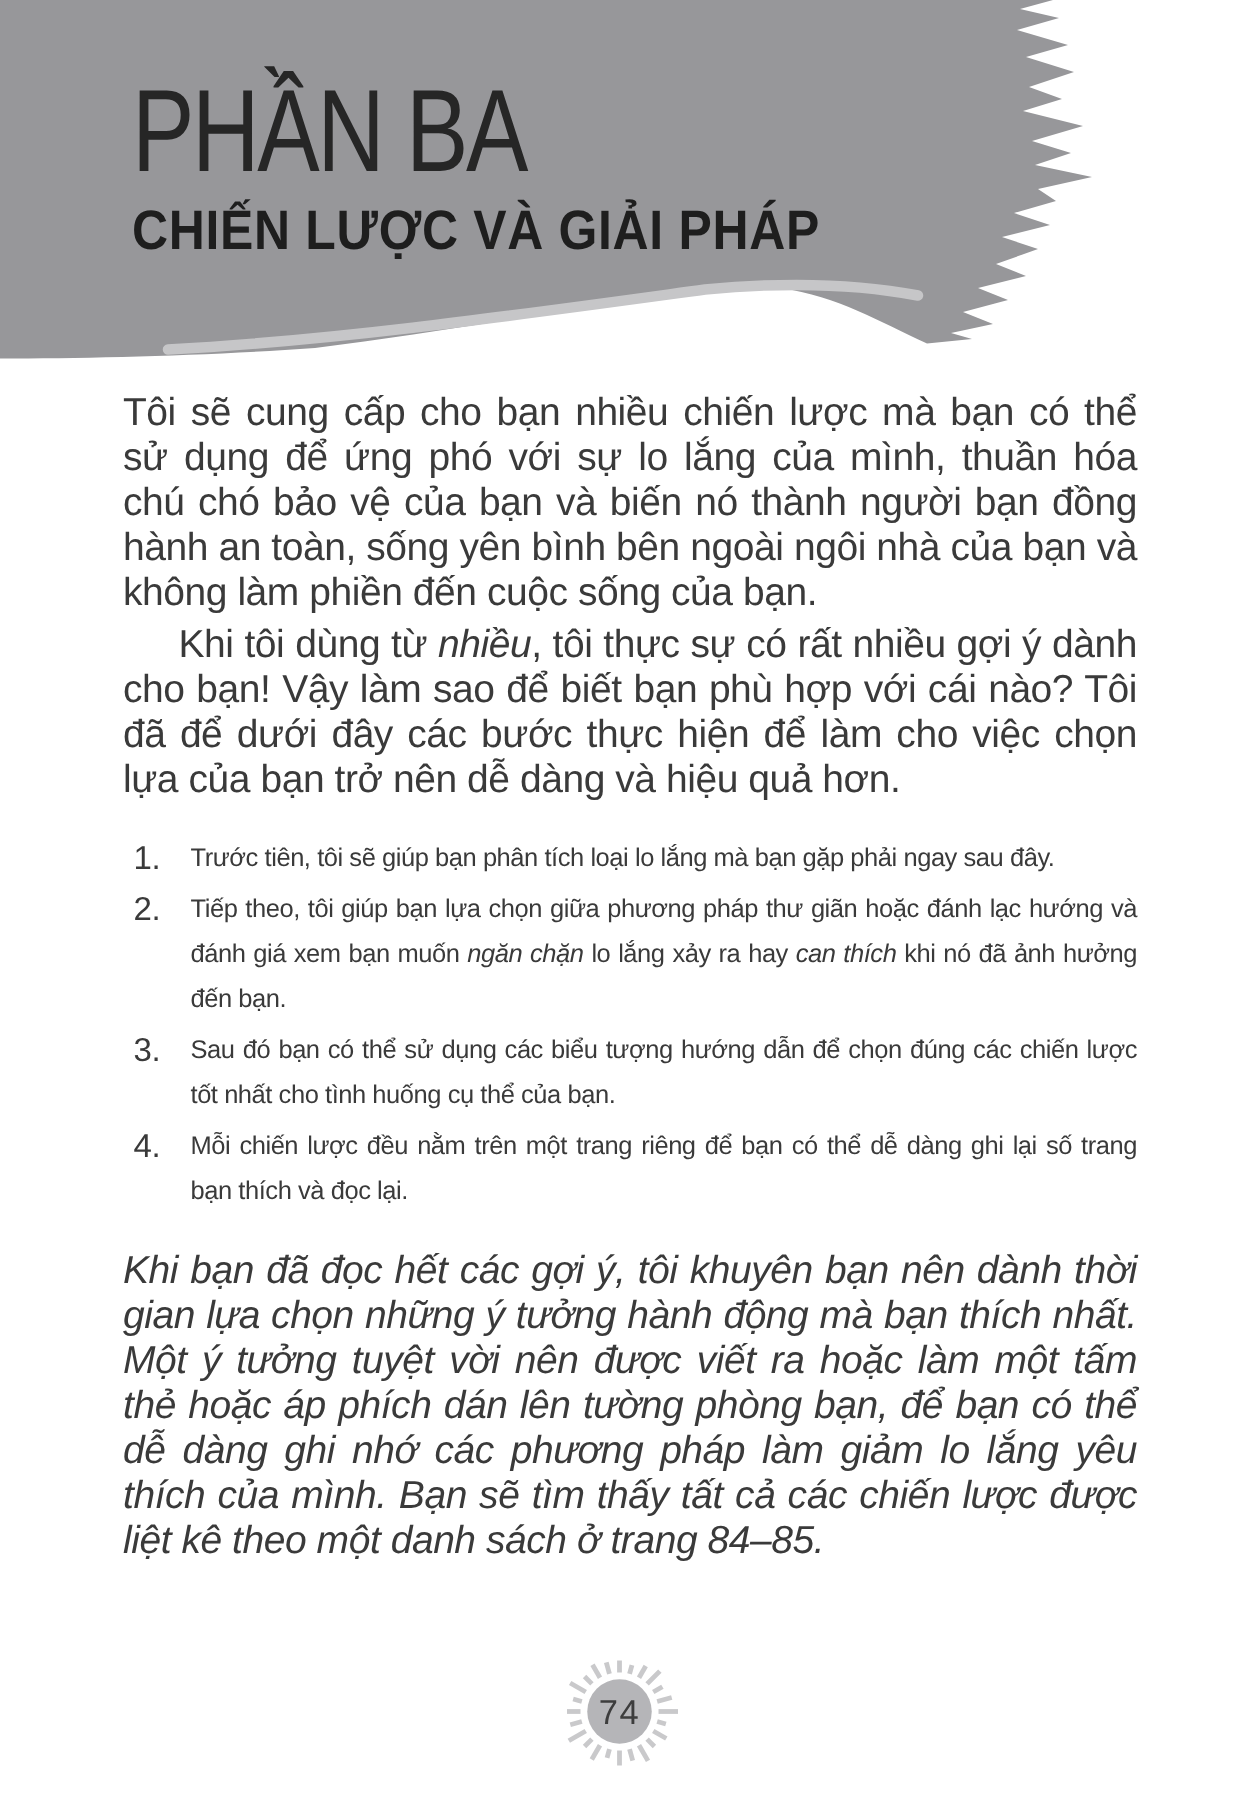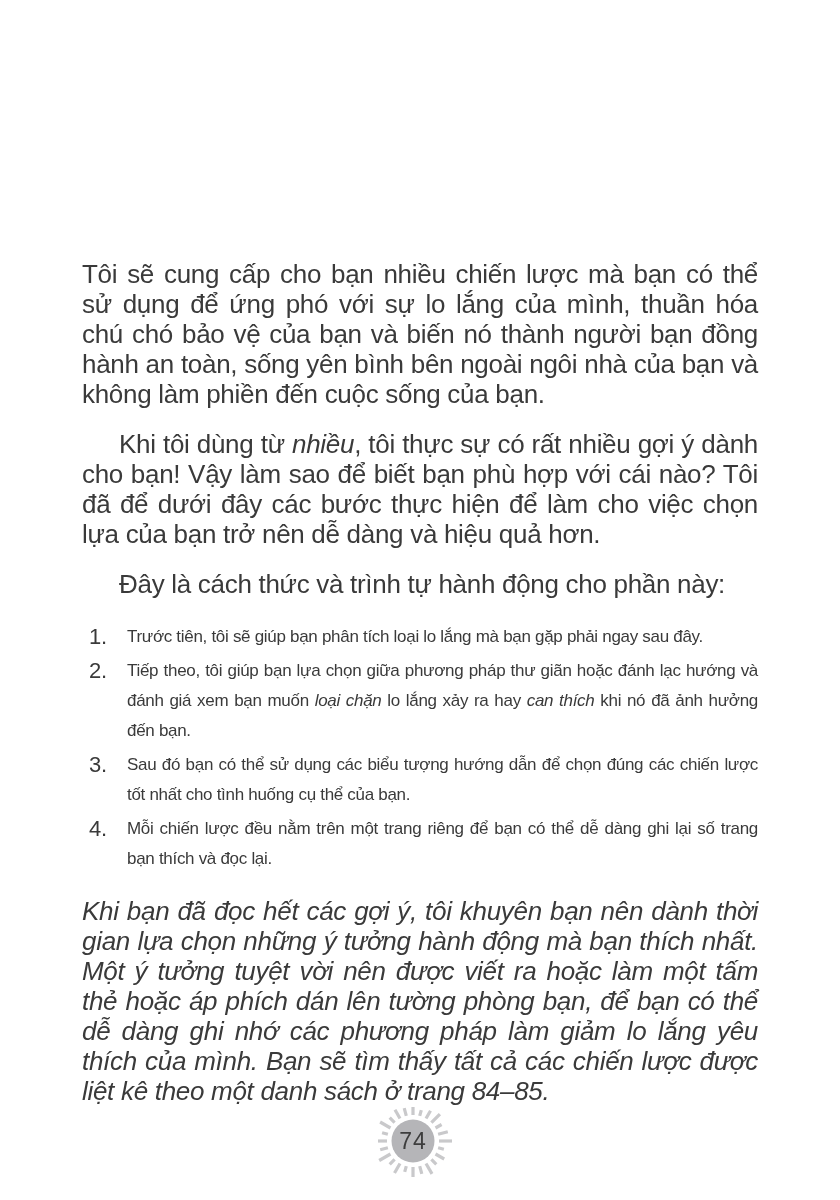--- a/index.html
+++ b/index.html
@@ -28,21 +28,21 @@
     color:var(--c-subtitle-ink,#1e1e1e);
     transform:scaleX(0.90);transform-origin:left top;white-space:nowrap;
   }
 
   
   .content{position:absolute;left:82px;right:82px;top:259px;}
   .para{
     margin:0;font-size:26px;line-height:30px;letter-spacing:-0.3px;
     color:var(--c-body-ink,#3a3a3a);text-align:justify;
   }
-  .para + .para{margin-top:20px;}
+  .para + .para{margin-top:5px;}
   .indent{text-indent:37px;}
   .steps{list-style:none;margin:23px 0 0 0;padding:0;}
   .step{display:flex;margin-bottom:4px;}
   .step-num{
     flex:0 0 45px;width:45px;box-sizing:border-box;padding-left:7px;
     font-size:22px;line-height:30px;letter-spacing:-0.3px;
     color:var(--c-body-ink,#3a3a3a);
   }
   .step-text{
     flex:1;font-size:17px;line-height:30px;letter-spacing:-0.3px;
@@ -61,34 +61,51 @@
     position:absolute;top:0;left:0;width:86px;height:86px;
     display:flex;align-items:center;justify-content:center;
     font-size:23px;letter-spacing:1px;color:var(--c-page-number-ink,#3d3d3d);
   }
 </style>
 </head>
 <body>
 
 <div class="page">
 
+  <header class="banner">
+    <svg class="banner-bg" width="840" height="256" viewBox="0 0 840 256" aria-hidden="true">
+      <path class="banner-shape" d="
+        M0,0 L702,0
+        L680,6 L706,12 L678,20 L712,30 L684,38 L716,48 L686,58 L708,66 L682,74
+        L722,84 L688,94 L714,102 L690,110 L728,118 L692,126 L704,134 L676,142
+        L700,150 L668,158 L692,166 L664,176 L684,184 L652,192 L672,200 L642,208
+        L662,216 L634,222 L648,226 L618,229
+        C585,214 560,198 520,192
+        C430,196 320,218 210,232
+        C140,237 60,239 0,239 Z"></path>
+      <path class="wave-line" d="M112,233 C225,227 345,210 470,193 C512,189 565,188 612,197"></path>
+    </svg>
+    <div class="banner-text">
+      <div class="part-label">PHẦN BA</div>
+      <div class="part-title">CHIẾN LƯỢC VÀ GIẢI PHÁP</div>
+    </div>
+  </header>
 
   <main class="content">
     <p class="para"><span>Tôi sẽ cung cấp cho bạn nhiều chiến lược mà bạn có thể sử dụng để ứng phó với sự lo lắng của mình, thuần hóa chú chó bảo vệ của bạn và biến nó thành người bạn đồng hành an toàn, sống yên bình bên ngoài ngôi nhà của bạn và không làm phiền đến cuộc sống của bạn.</span></p>
     <p class="para indent"><span>Khi tôi dùng từ </span><span class="it">nhiều</span><span>, tôi thực sự có rất nhiều gợi ý dành cho bạn! Vậy làm sao để biết bạn phù hợp với cái nào? Tôi đã để dưới đây các bước thực hiện để làm cho việc chọn lựa của bạn trở nên dễ dàng và hiệu quả hơn.</span></p>
-    <p class="para indent"><span>Đây là cách thức và trình tự hành động cho phần này:</span></p>
 
     <ol class="steps">
       <li class="step">
         <span class="step-num">1.</span>
         <span class="step-text"><span>Trước tiên, tôi sẽ giúp bạn phân tích loại lo lắng mà bạn gặp phải ngay sau đây.</span></span>
       </li>
       <li class="step">
         <span class="step-num">2.</span>
-        <span class="step-text"><span>Tiếp theo, tôi giúp bạn lựa chọn giữa phương pháp thư giãn hoặc đánh lạc hướng và đánh giá xem bạn muốn </span><span class="it">loại chặn</span><span> lo lắng xảy ra hay </span><span class="it">can thích</span><span> khi nó đã ảnh hưởng đến bạn.</span></span>
+        <span class="step-text"><span>Tiếp theo, tôi giúp bạn lựa chọn giữa phương pháp thư giãn hoặc đánh lạc hướng và đánh giá xem bạn muốn </span><span class="it">ngăn chặn</span><span> lo lắng xảy ra hay </span><span class="it">can thích</span><span> khi nó đã ảnh hưởng đến bạn.</span></span>
       </li>
       <li class="step">
         <span class="step-num">3.</span>
         <span class="step-text"><span>Sau đó bạn có thể sử dụng các biểu tượng hướng dẫn để chọn đúng các chiến lược tốt nhất cho tình huống cụ thể của bạn.</span></span>
       </li>
       <li class="step">
         <span class="step-num">4.</span>
         <span class="step-text"><span>Mỗi chiến lược đều nằm trên một trang riêng để bạn có thể dễ dàng ghi lại số trang bạn thích và đọc lại.</span></span>
       </li>
     </ol>

